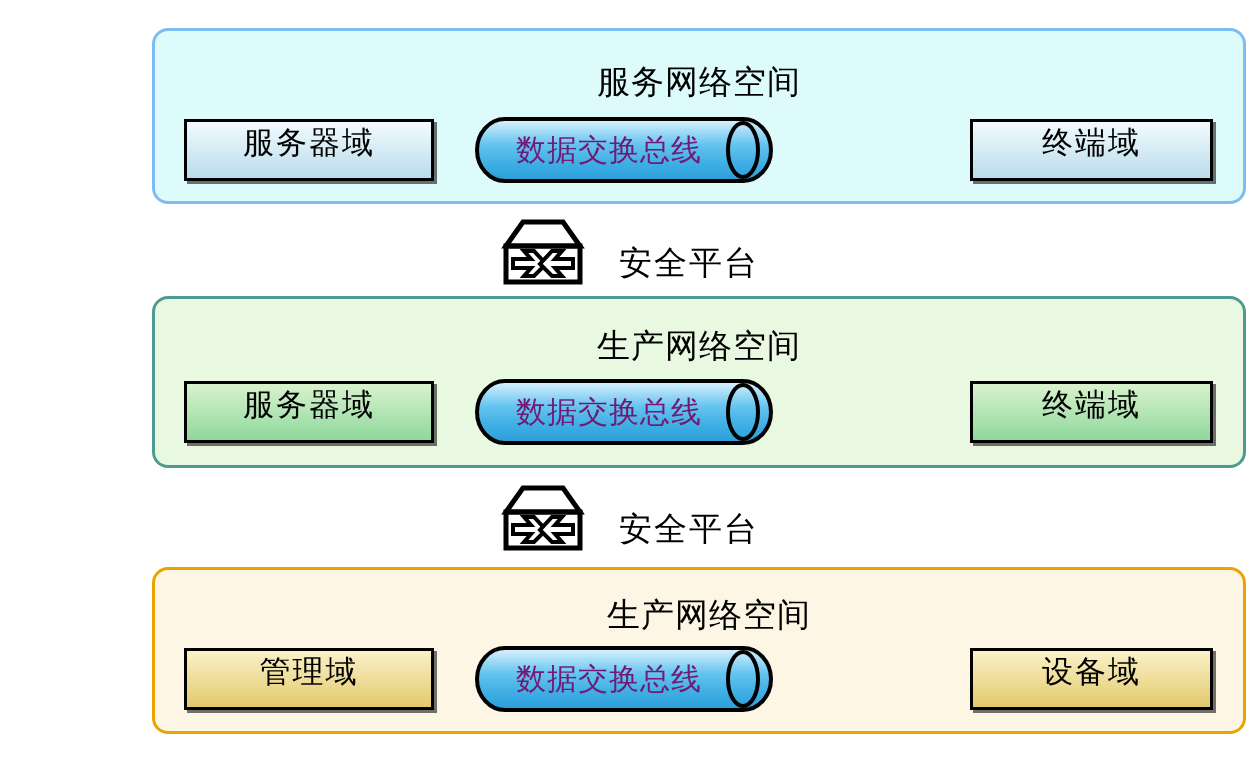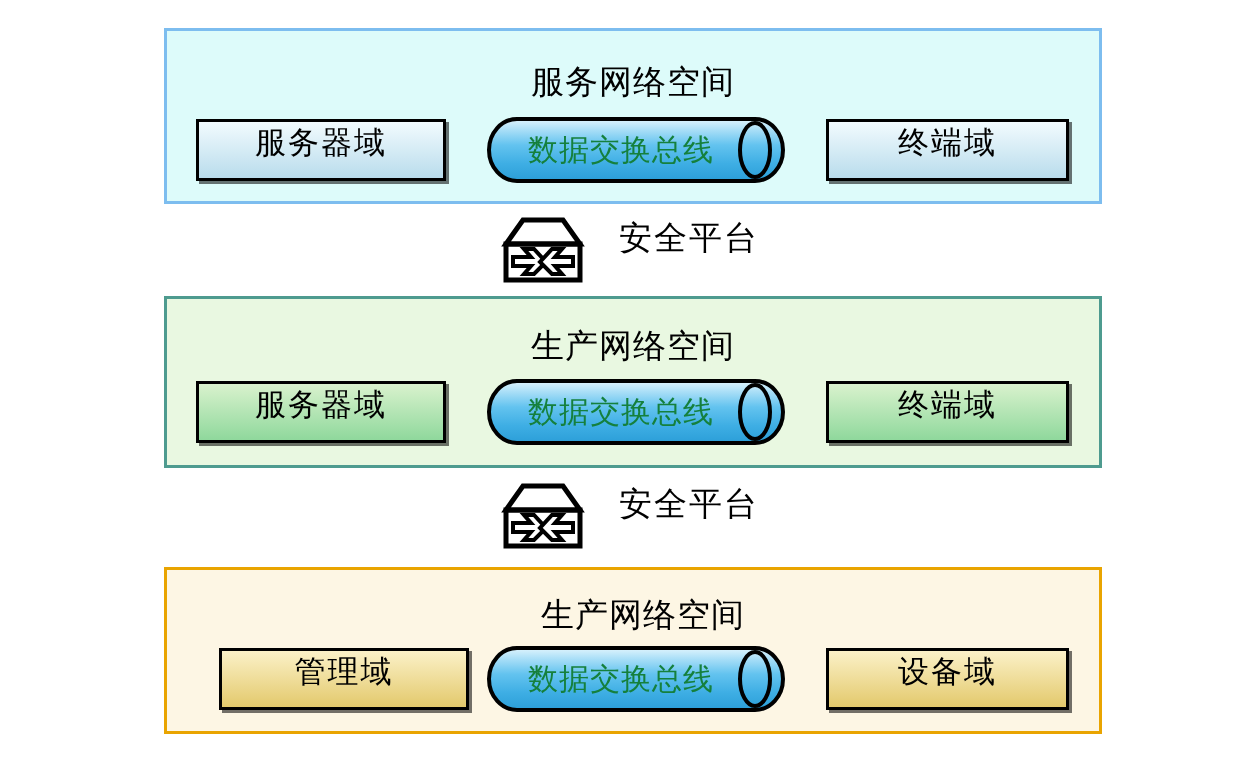--- a/index.html
+++ b/index.html
@@ -8,25 +8,26 @@
     background:#ffffff;
     font-family:"Liberation Serif","DejaVu Serif",serif;
     overflow:hidden;
     position:relative;
   }
   #stage{position:absolute;left:0;top:0;width:1260px;height:763px;}
 
   
   .zone{
     position:absolute;
-    left:164px;
-    width:938px;
+    left:152px;
+    width:1094px;
     box-sizing:border-box;
     border-width:3px;
     border-style:solid;
+    border-radius:16px;
   }
   #zone-0{top:28px;  height:176px;}
   #zone-1{top:296px; height:172px;}
   #zone-2{top:567px; height:167px;}
 
   .zone-title{
     position:absolute;
     left:0;right:0;
     top:32px;
     text-align:center;
@@ -49,46 +50,46 @@
     font-size:31px;
     color:#000;
     letter-spacing:2px;
     white-space:nowrap;
     box-shadow:3px 3px 0 rgba(0,0,0,0.55);
   }
   .node-left {left:29px;  width:250px; height:62px;}
   .node-right{right:30px; width:243px; height:62px;}
   #zone-0 .node-left,#zone-0 .node-right{top:88px;}
   #zone-1 .node-left,#zone-1 .node-right{top:82px;}
-  #zone-2 .node-left,#zone-2 .node-right{top:78px;margin-left:23px;}
+  #zone-2 .node-left,#zone-2 .node-right{top:78px;}
 
   
   .cyl{
     position:absolute;
     width:298px;height:66px;
   }
   #zone-0 .cyl{left:320px;top:86px;}
   #zone-1 .cyl{left:320px;top:80px;}
   #zone-2 .cyl{left:320px;top:76px;}
   .cyl svg{display:block;width:100%;height:100%;overflow:visible;}
   .cyl-label{
     position:absolute;
     left:10px;right:40px;top:0;bottom:0;
     display:flex;align-items:center;justify-content:center;
-    font-size:30px;color:#15803d;letter-spacing:1px;white-space:nowrap;
+    font-size:30px;color:#701a75;letter-spacing:1px;white-space:nowrap;
     pointer-events:none;
   }
 
   
   .seclink{
     position:absolute;
     left:0;width:1260px;
     height:70px;
     display:flex;
-    align-items:flex-start;
+    align-items:flex-end;
     justify-content:center;
     gap:34px;
   }
   #seclink-0{top:216px;}
   #seclink-1{top:482px;}
   .sec-icon{width:84px;height:68px;display:block;}
   .sec-label{
     font-size:33px;color:#000;letter-spacing:2px;white-space:nowrap;
   }
 </style>

